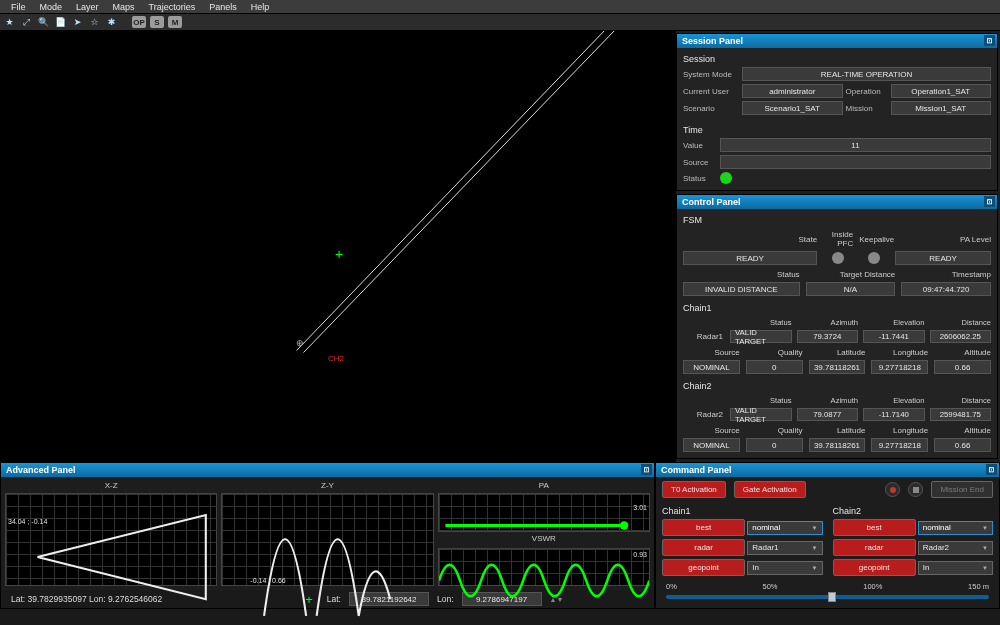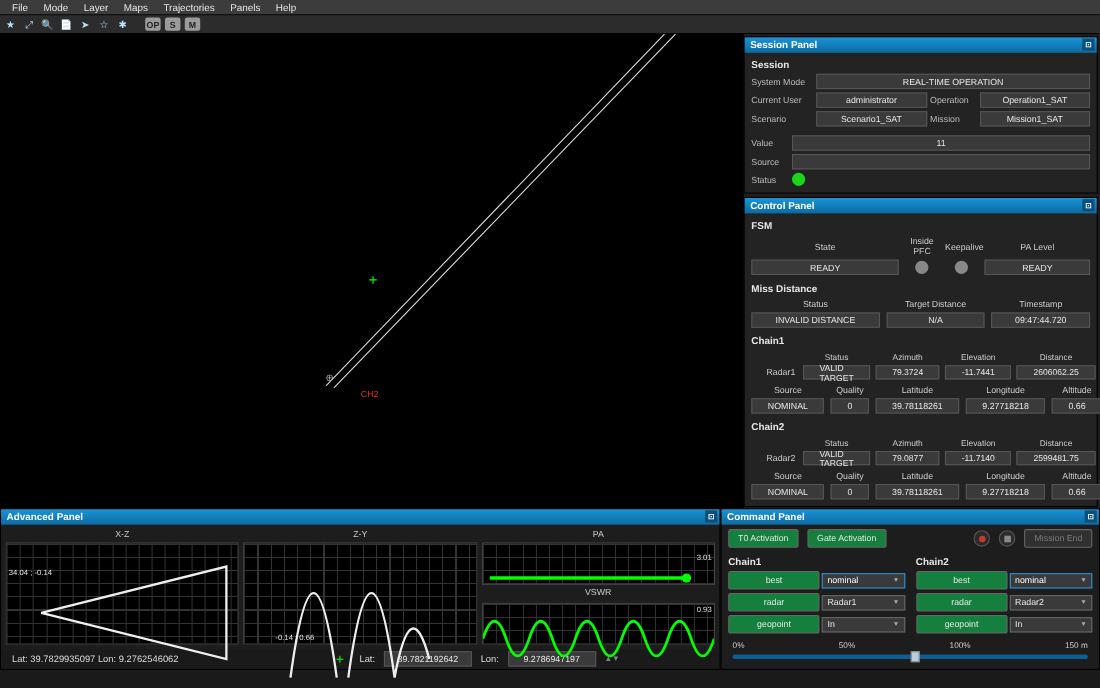--- a/index.html
+++ b/index.html
@@ -18,26 +18,26 @@
   
   .traj{position:absolute;inset:0;pointer-events:none}
   .cross{position:absolute;left:335px;top:215px;color:#0f0;font-size:14px;font-weight:normal}
   .ch2{position:absolute;left:328px;top:323px;color:#e03030;font-size:8px}
   .marker{position:absolute;left:296px;top:307px;width:8px;height:8px;color:#aaa;font-size:9px}
   
   .panel{border:1px solid #000;background:#232323}
   .panel-hdr{height:14px;background:linear-gradient(#1994d6,#0d6aa1);color:#fff;font-size:9px;font-weight:bold;display:flex;align-items:center;padding:0 5px;position:relative}
   .panel-hdr .x{position:absolute;right:2px;top:1px;width:11px;height:11px;background:#0b4e77;display:flex;align-items:center;justify-content:center;font-size:7px}
   .panel-body{padding:4px 6px 6px;display:flex;flex-direction:column;gap:5px}
-  .subhdr{color:#e6e6e6;font-size:9px;font-weight:bold;margin-top:2px}
+  .subhdr{color:#e6e6e6;font-size:9px;font-weight:normal;margin-top:2px}
   .row{display:flex;flex-wrap:wrap;align-items:center;gap:2px}
   .lbl{color:#bbb;font-size:8px;min-width:50px}
-  .val,.fld{background:#3a3a3a;border:1px solid #555;color:#e6e6e6;font-size:8px;height:14px;display:flex;align-items:center;justify-content:center;padding:0 14px}
+  .val,.fld{background:#3a3a3a;border:1px solid #555;color:#e6e6e6;font-size:8px;height:14px;display:flex;align-items:center;justify-content:center;padding:0 4px}
   .val-wide{flex:1;text-align:center}
-  .ghead{color:#ccc;font-size:8px;text-align:center}
+  .ghead{color:#ccc;font-size:8px;text-align:right}
   .dot{width:12px;height:12px;border-radius:50%;background:#888;display:inline-block}
   .dot.green{background:#1ad61a}
   
   .sess{display:flex;gap:8px}
   .sess-col{display:flex;flex-direction:column;gap:3px;flex:1}
   .sess-col .row{gap:3px}
   .sess-col .lbl{min-width:56px;font-size:8px}
   .sess-col .val{flex:1}
   
   .grid{display:grid;gap:3px 6px;align-items:center}
@@ -59,21 +59,21 @@
     repeating-linear-gradient(to right,#333 0 1px,transparent 1px 12px),
     repeating-linear-gradient(to bottom,#333 0 1px,transparent 1px 12px)}
   .curve{position:absolute;inset:0}
   .plot-note{position:absolute;color:#e0e0e0;font-size:7px}
   
   .status-line{height:18px;display:flex;align-items:center;padding:0 10px;gap:8px;font-size:8.5px;color:#ddd;background:#1a1a1a}
   .status-line .plus{color:#0f0;font-size:13px;margin:0 6px}
   .status-line .val{width:80px}
   
   .btns{display:flex;gap:8px;padding:4px 6px;align-items:center}
-  .btn{background:#15803d;border:1px solid #666;color:#e6e6e6;font-size:8px;height:17px;padding:0 8px;display:flex;align-items:center;justify-content:center;border-radius:2px}
+  .btn{background:#b91c1c;border:1px solid #666;color:#e6e6e6;font-size:8px;height:17px;padding:0 8px;display:flex;align-items:center;justify-content:center;border-radius:2px}
   .btn.disabled{color:#7a7a7a;background:#303030}
   .circ{width:15px;height:15px;border-radius:50%;background:#2b2b2b;border:1px solid #555;display:flex;align-items:center;justify-content:center}
   .circ.rec::after{content:"";width:6px;height:6px;border-radius:50%;background:#c0392b}
   .circ.stop::after{content:"";width:6px;height:6px;background:#888}
   .cmd-chains{display:flex;gap:10px;padding:2px 6px}
   .cmd-chain{flex:1;display:flex;flex-direction:column;gap:3px}
   .sel{flex:1;background:#3a3a3a;border:1px solid #666;color:#e6e6e6;font-size:8px;height:14px;display:flex;align-items:center;justify-content:space-between;padding:0 4px}
   .sel.blue{border:1px solid #2d8fd0;color:#fff}
   .sel .arw{font-size:6px;color:#aaa}
   
@@ -143,20 +143,21 @@
               <div class="val" style="flex:1">Operation1_SAT</div>
           </div>
           <div class="row">
             <div class="lbl">Scenario</div>
               <div class="val" style="width:60px">Scenario1_SAT</div>
             <div class="lbl" style="min-width:42px">Mission</div>
               <div class="val" style="flex:1">Mission1_SAT</div>
           </div>
         </div>
         <div class="sess-col" style="flex:1">
+          <div class="subhdr">Time</div>
           <div class="row">
               <div class="lbl" style="min-width:34px">Value</div>
               <div class="val" style="flex:1">11</div>
             </div>
           <div class="row">
               <div class="lbl" style="min-width:34px">Source</div>
               <div class="val" style="flex:1"></div>
             </div>
           <div class="row">
               <div class="lbl" style="min-width:34px">Status</div>
@@ -178,21 +179,20 @@
           <div class="ghead">State</div>
           <div class="ghead">Inside PFC</div>
           <div class="ghead">Keepalive</div>
           <div class="ghead">PA Level</div>
           <div class="val">READY</div>
           <span class="dot" style="justify-self:center"></span>
           <span class="dot" style="justify-self:center"></span>
           <div class="val">READY</div>
         </div>
 
-        <div class="subhdr">Miss Distance</div>
         <div class="grid" style="grid-template-columns:1.3fr 1fr 1fr">
           <div class="ghead">Status</div>
           <div class="ghead">Target Distance</div>
           <div class="ghead">Timestamp</div>
           <div class="val">INVALID DISTANCE</div>
           <div class="val">N/A</div>
           <div class="val">09:47:44.720</div>
         </div>
 
         <div class="subhdr">Chain1</div>

